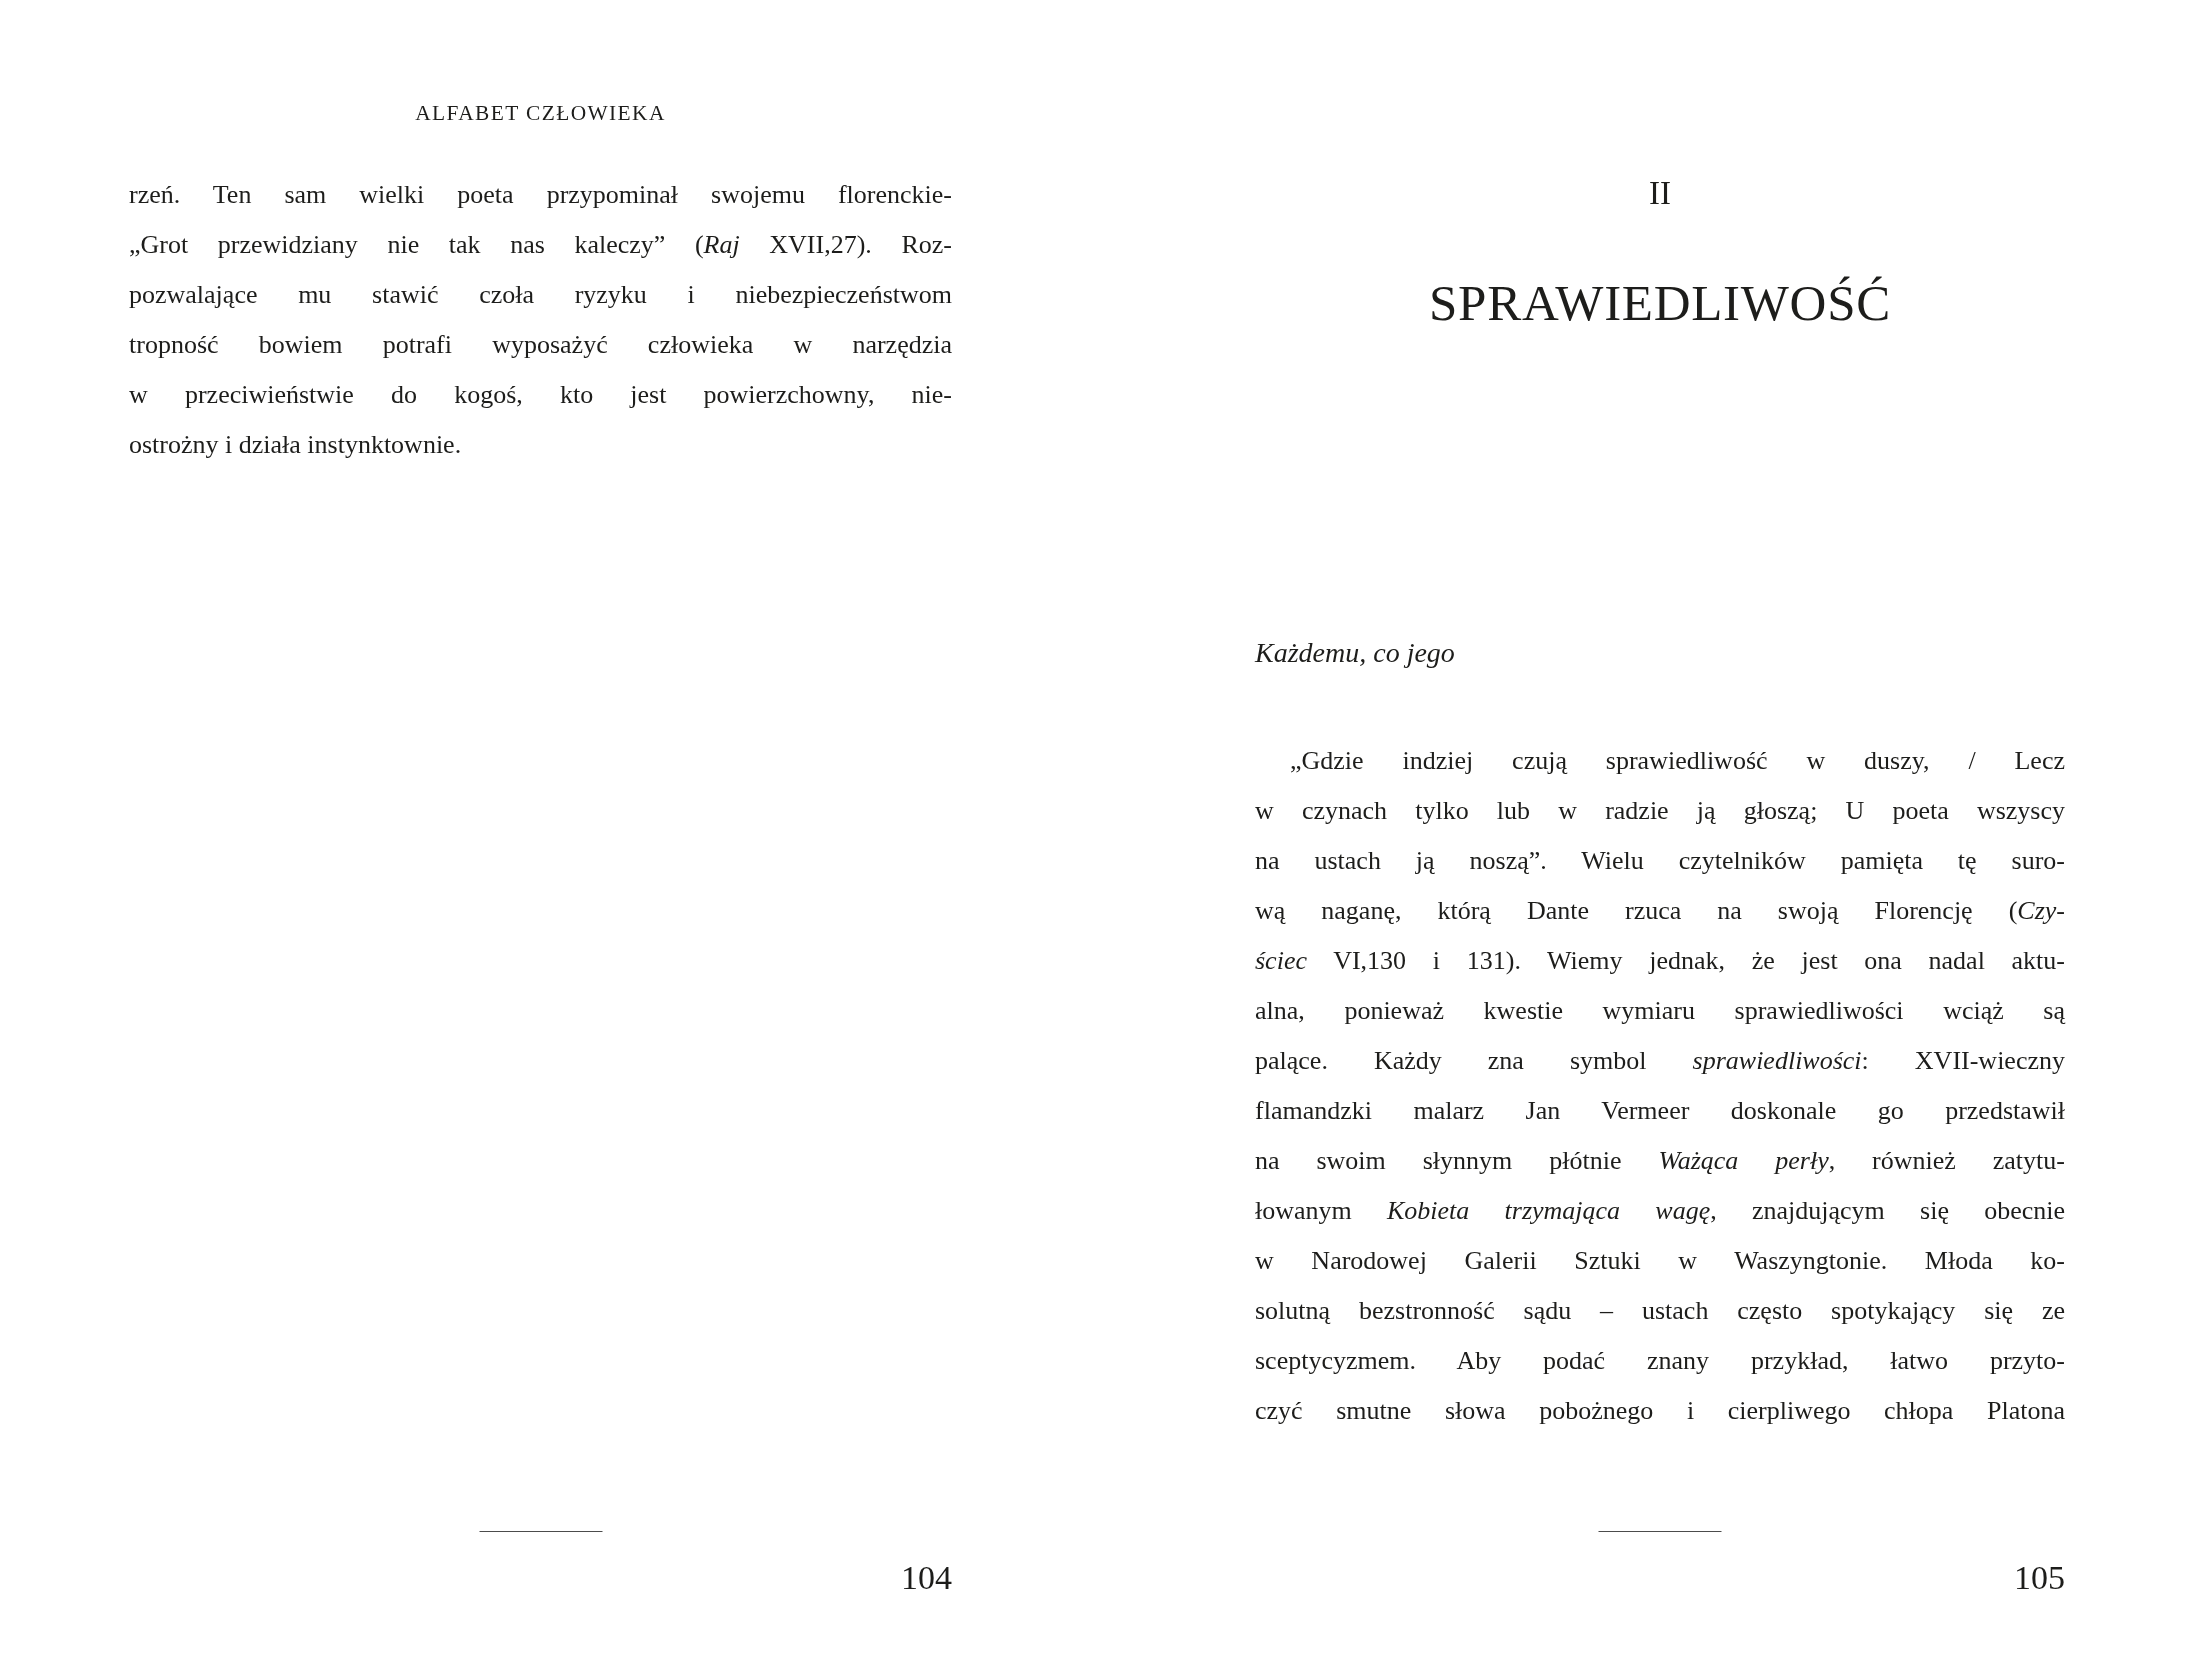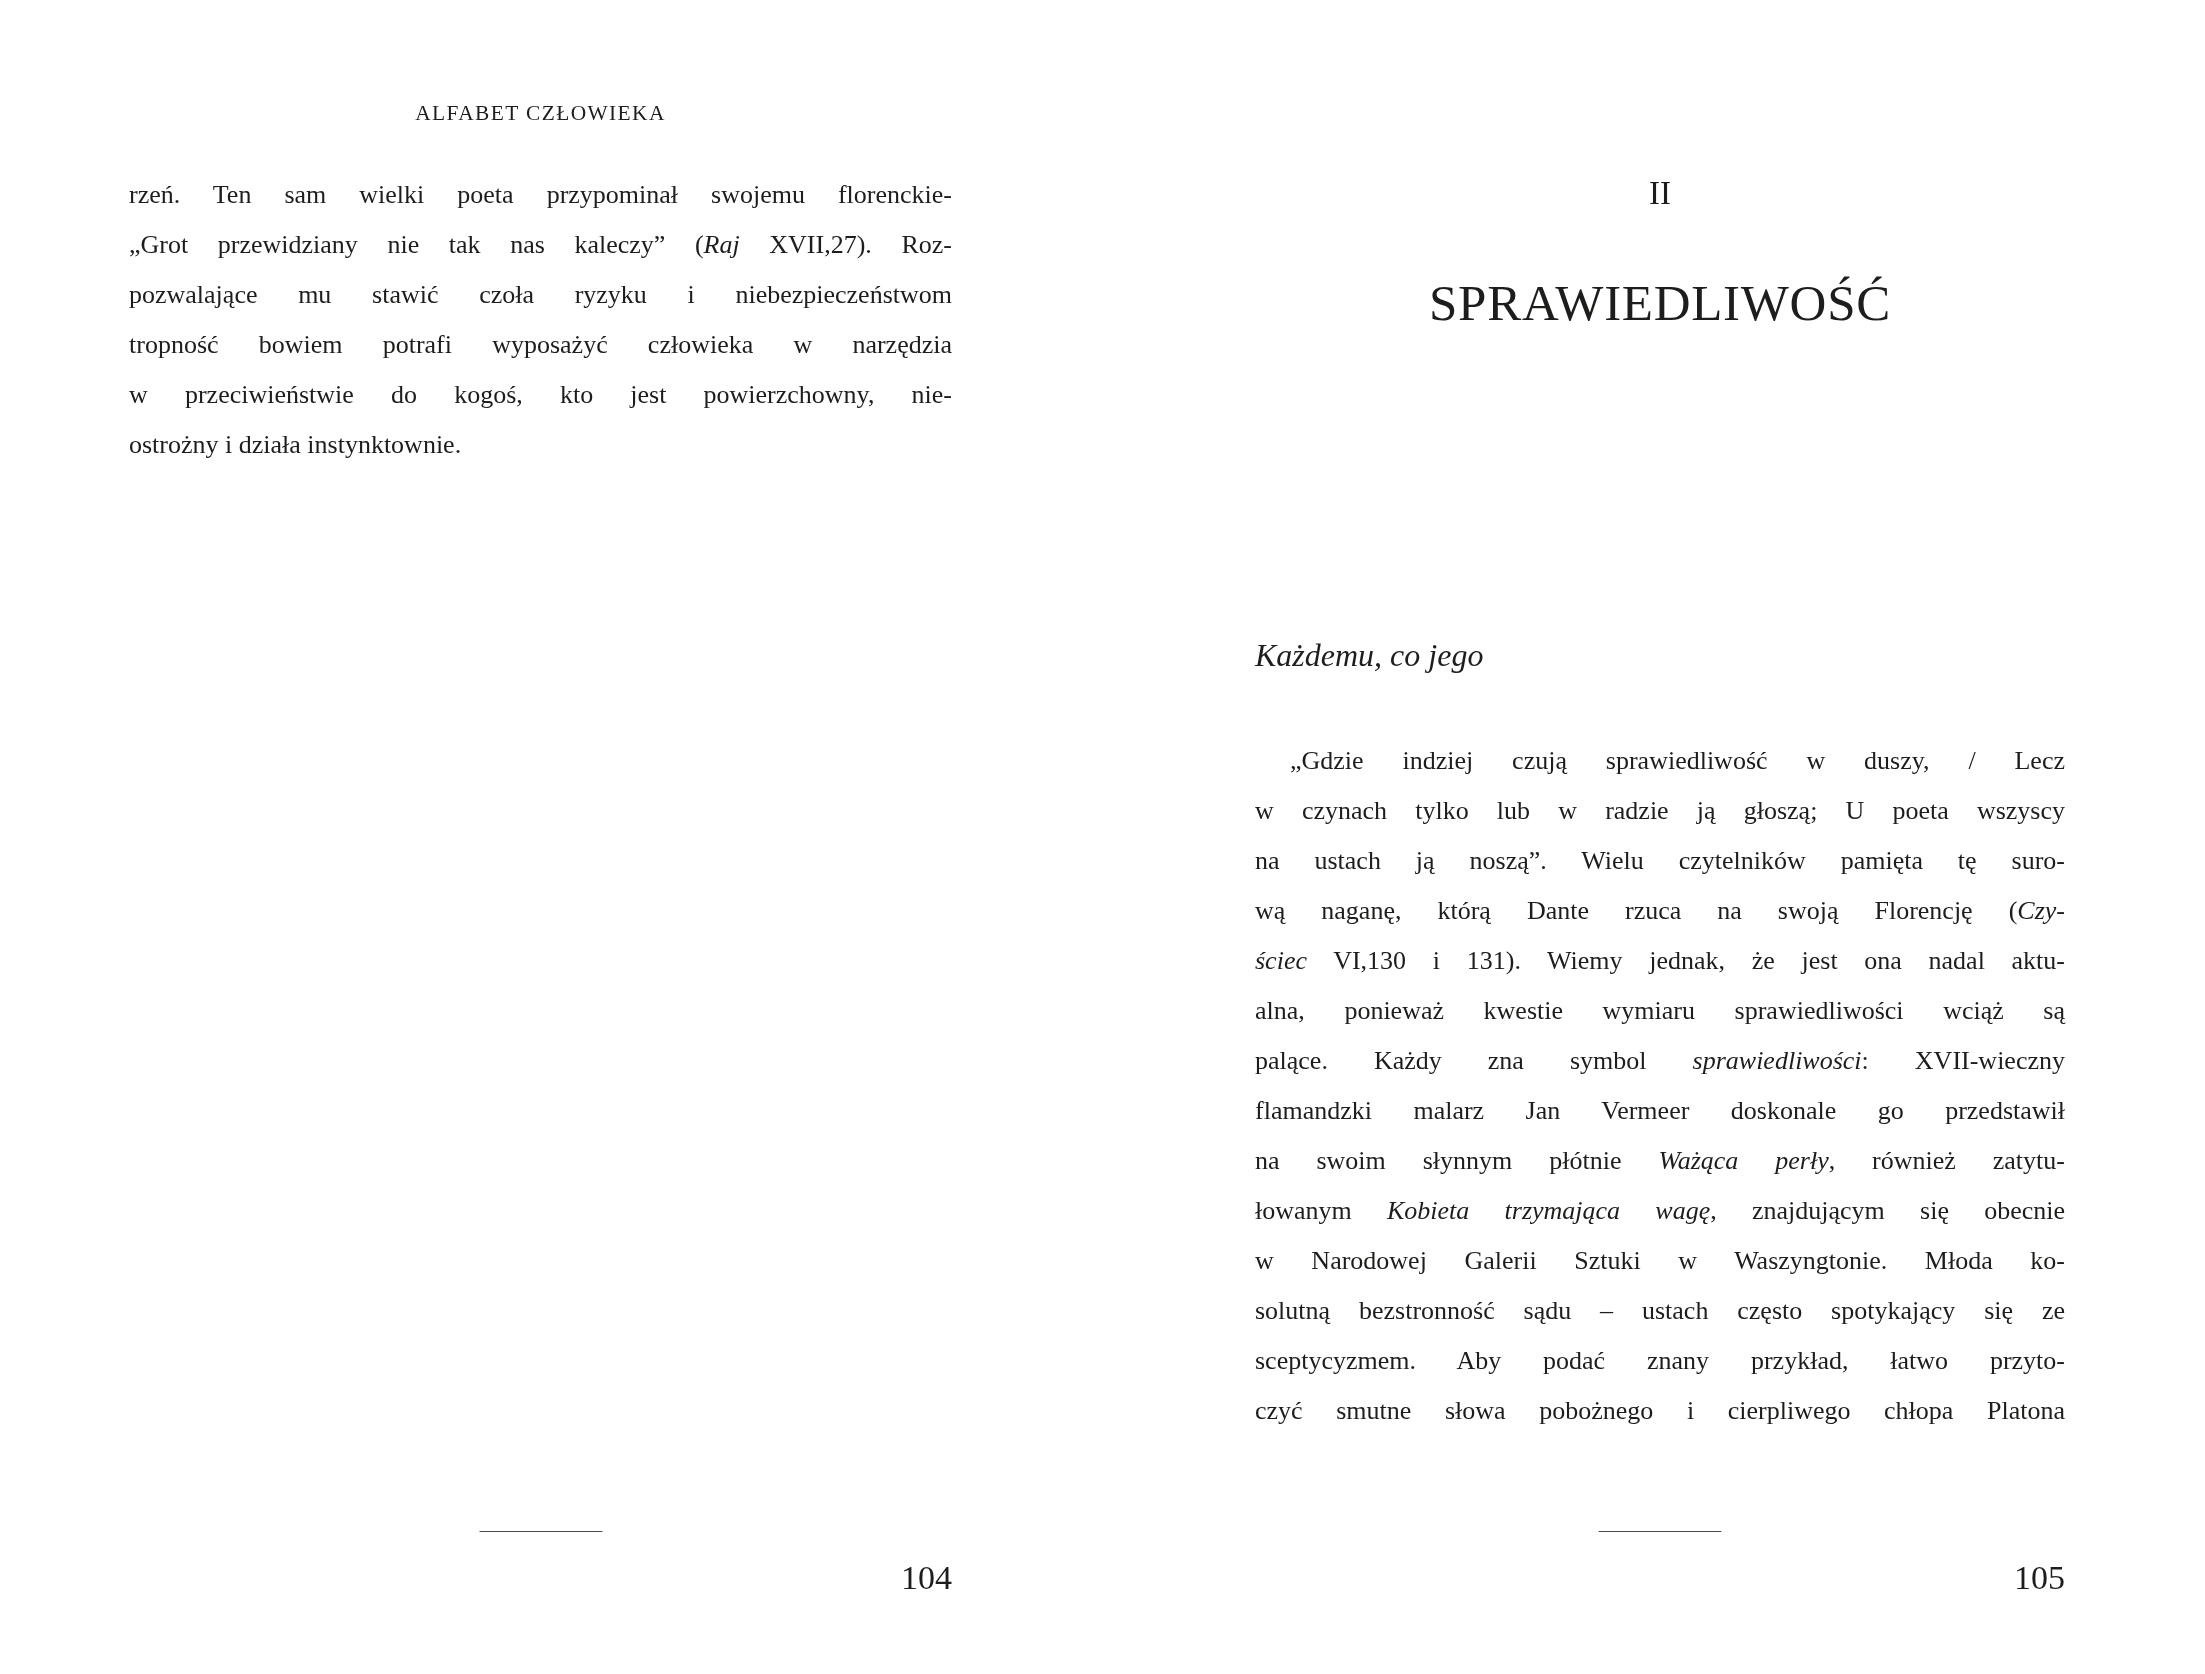--- a/index.html
+++ b/index.html
@@ -73,21 +73,21 @@
     font-weight:normal;
     letter-spacing:0.7px;
     white-space:nowrap;
   }
   .subtitle{
     position:absolute;
     top:637px;
     left:0;
     width:100%;
     font-style:italic;
-    font-size:32px;
+    font-size:28px;
     text-align:left;
   }
   .footer-rule{
     position:absolute;
     top:1531px;
     left:50%;
     transform:translateX(-50%);
     width:123px;
     height:1.4px;
     background:var(--rule);

